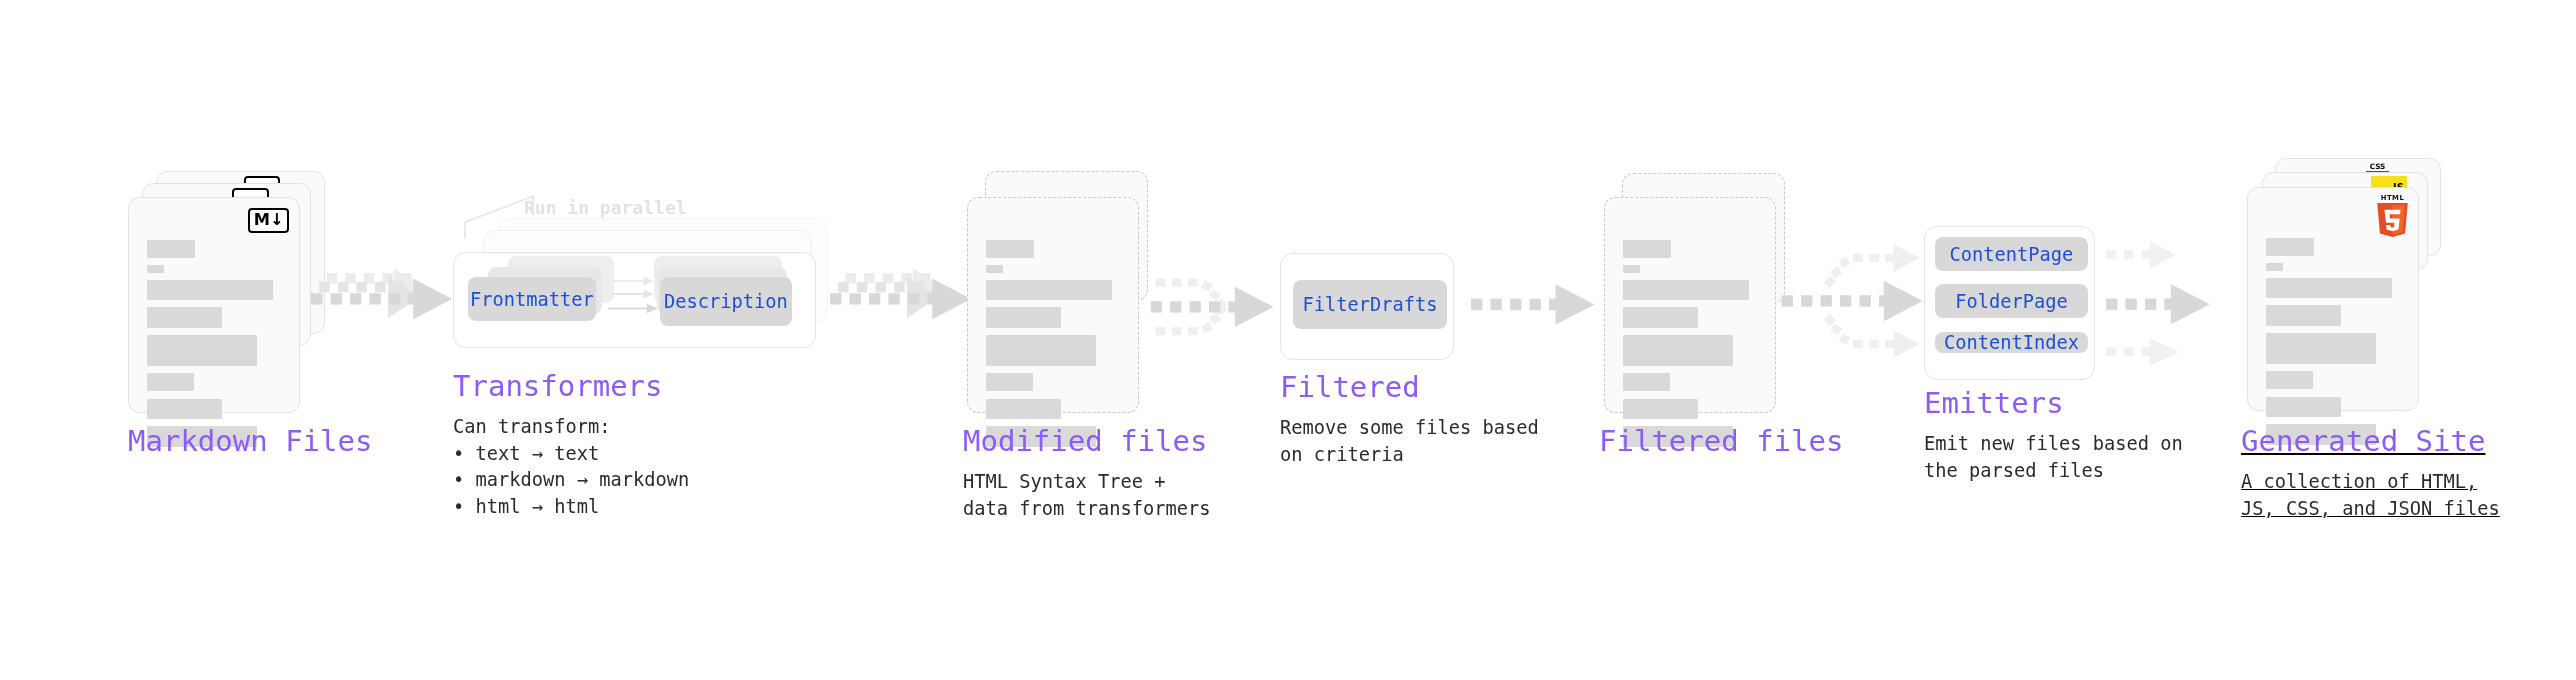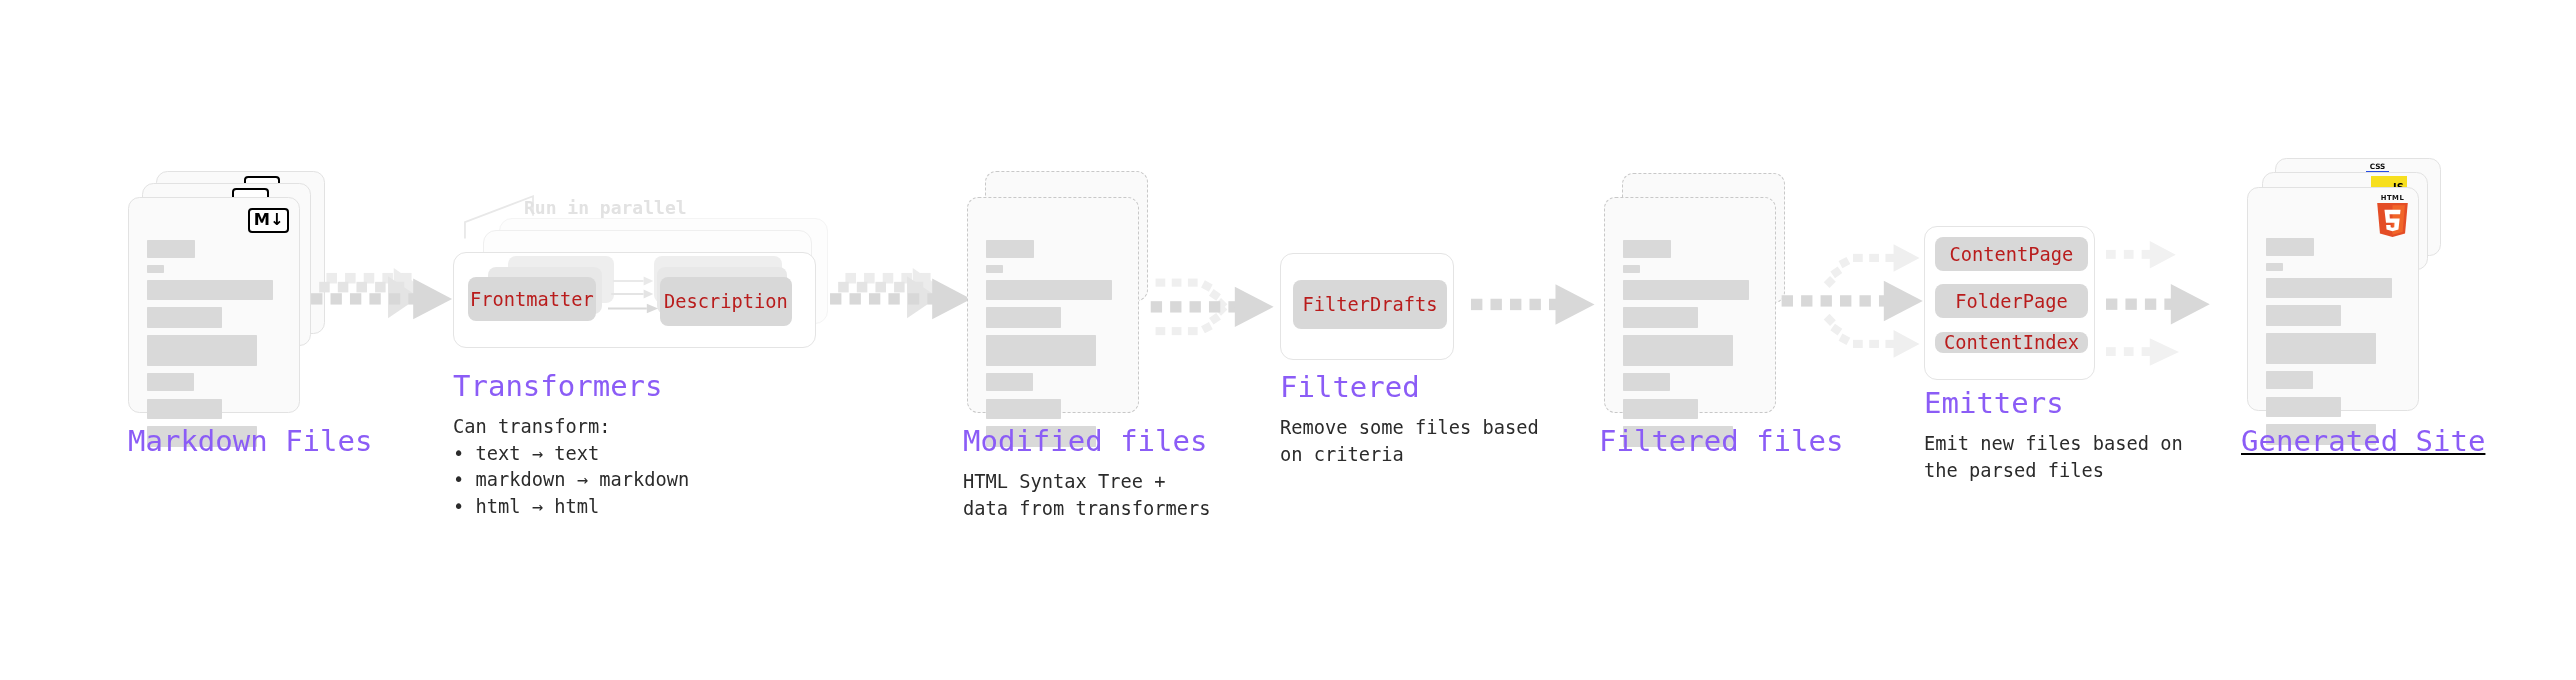--- a/index.html
+++ b/index.html
@@ -129,21 +129,21 @@
 
   .chip {
     position: absolute;
     box-sizing: border-box;
     background: #d8d8d8;
     border-radius: 8.1px;
     display: flex;
     align-items: center;
     justify-content: center;
     font-size: 18.7px;
-    color: #b91c1c;
+    color: #1d4ed8;
     white-space: nowrap;
   }
   .chip.ghost1 { background: #e8e8e8; color: transparent; }
   .chip.ghost2 { background: #eeeeee; color: transparent; }
 
   .parallel-label {
     position: absolute;
     font-size: 18px;
     color: #e2e2e2;
     white-space: nowrap;
@@ -470,17 +470,19 @@
       <svg class="html5" style="left:2374px; top:192px;" width="37" height="46" viewBox="0 0 46 56">
         <text x="23" y="9" text-anchor="middle" font-family="DejaVu Sans, sans-serif" font-size="8.5" font-weight="bold" fill="#111" letter-spacing="0.6">HTML</text>
         <path d="M4 13 L42 13 L38.6 51 L23 55.5 L7.4 51 Z" fill="#e44d26"></path>
         <path d="M23 16 L23 52.6 L35.6 49 L38.4 16 Z" fill="#f16529"></path>
         <path d="M13 21.5 L33 21.5 L32.4 27 L19.3 27 L19.7 32.2 L31.9 32.2 L30.4 46.1 L23 48.2 L15.6 46.1 L15.1 40.3 L20.6 40.3 L20.8 43.2 L23 43.8 L25.2 43.2 L25.5 37.5 L14.9 37.5 Z" fill="#ffffff"></path>
       </svg>
     </div>
 
     <div class="cap-block" style="left:2241px; top:426px; width:333px;text-decoration:underline;">
       <div class="cap-title">Generated Site</div>
+      <div class="cap-sub">A collection of HTML,
+JS, CSS, and JSON files</div>
     </div>
   </div>
 
 </div>
 
 
 </body></html>

